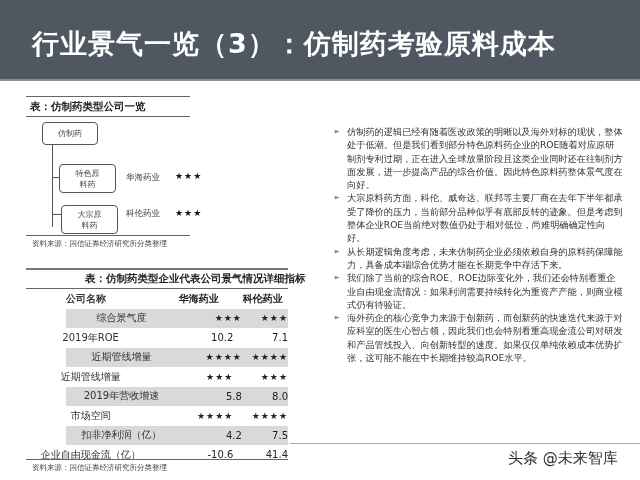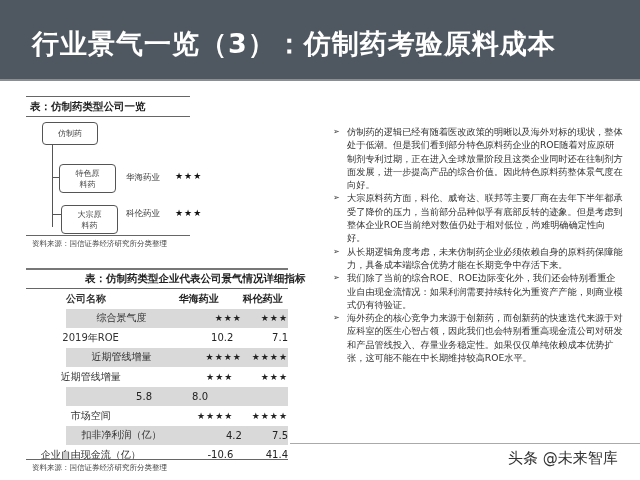--- a/index.html
+++ b/index.html
@@ -91,20 +91,21 @@
     <div class="c1">近期管线增量</div>
     <div class="c2 stars">★★★★</div>
     <div class="c3 stars">★★★★</div>
   </div>
   <div class="row">
     <div class="c1">近期管线增量</div>
     <div class="c2 stars">★★★</div>
     <div class="c3 stars">★★★</div>
   </div>
   <div class="row shade">
+    <div class="c1">2019年营收增速</div>
     <div class="c2">5.8</div>
     <div class="c3">8.0</div>
   </div>
   <div class="row">
     <div class="c1">市场空间</div>
     <div class="c2 stars">★★★★</div>
     <div class="c3 stars">★★★★</div>
   </div>
   <div class="row shade">
     <div class="c1">扣非净利润（亿）</div>
@@ -118,17 +119,17 @@
   </div>
 </div>
 <div class="hr" style="left:26px; top:459px; width:262px;"></div>
 <div class="src" style="left:32px; top:463px;">资料来源：国信证券经济研究所分类整理</div>
 
 <div class="bullets">
   <div class="bullet"><span class="arrow">➢</span><span>仿制药的逻辑已经有随着医改政策的明晰以及海外对标的现状，整体处于低潮。但是我们看到部分特色原料药企业的ROE随着对应原研制剂专利过期，正在进入全球放量阶段且这类企业同时还在往制剂方面发展，进一步提高产品的综合价值。因此特色原料药整体景气度在向好。</span></div>
   <div class="bullet"><span class="arrow">➢</span><span>大宗原料药方面，科伦、威奇达、联邦等主要厂商在去年下半年都承受了降价的压力，当前部分品种似乎有底部反转的迹象。但是考虑到整体企业ROE当前绝对数值仍处于相对低位，尚难明确确定性向好。</span></div>
   <div class="bullet"><span class="arrow">➢</span><span>从长期逻辑角度考虑，未来仿制药企业必须依赖自身的原料药保障能力，具备成本端综合优势才能在长期竞争中存活下来。</span></div>
   <div class="bullet"><span class="arrow">➢</span><span>我们除了当前的综合ROE、ROE边际变化外，我们还会特别看重企业自由现金流情况：如果利润需要持续转化为重资产产能，则商业模式仍有待验证。</span></div>
-  <div class="bullet"><span class="arrow">➢</span><span>海外药企的核心竞争力来源于创新药，而创新药的快速迭代来源于对应科室的医生心智占领，因此我们也会特别看重高现金流公司对研发和产品管线投入、存量业务稳定性。如果仅仅单纯依赖成本优势扩张，这可能不能在中长期维持较高ROE水平。</span></div>
+  <div class="bullet"><span class="arrow">➢</span><span>海外药企的核心竞争力来源于创新药，而创新药的快速迭代来源于对应科室的医生心智占领，因此我们也会特别看重高现金流公司对研发和产品管线投入、向创新转型的速度。如果仅仅单纯依赖成本优势扩张，这可能不能在中长期维持较高ROE水平。</span></div>
 </div>
 
 <div class="footer-line" style="left:290px; width:350px;"></div>
 <div class="watermark">头条 @未来智库</div>
 
 </body></html>

